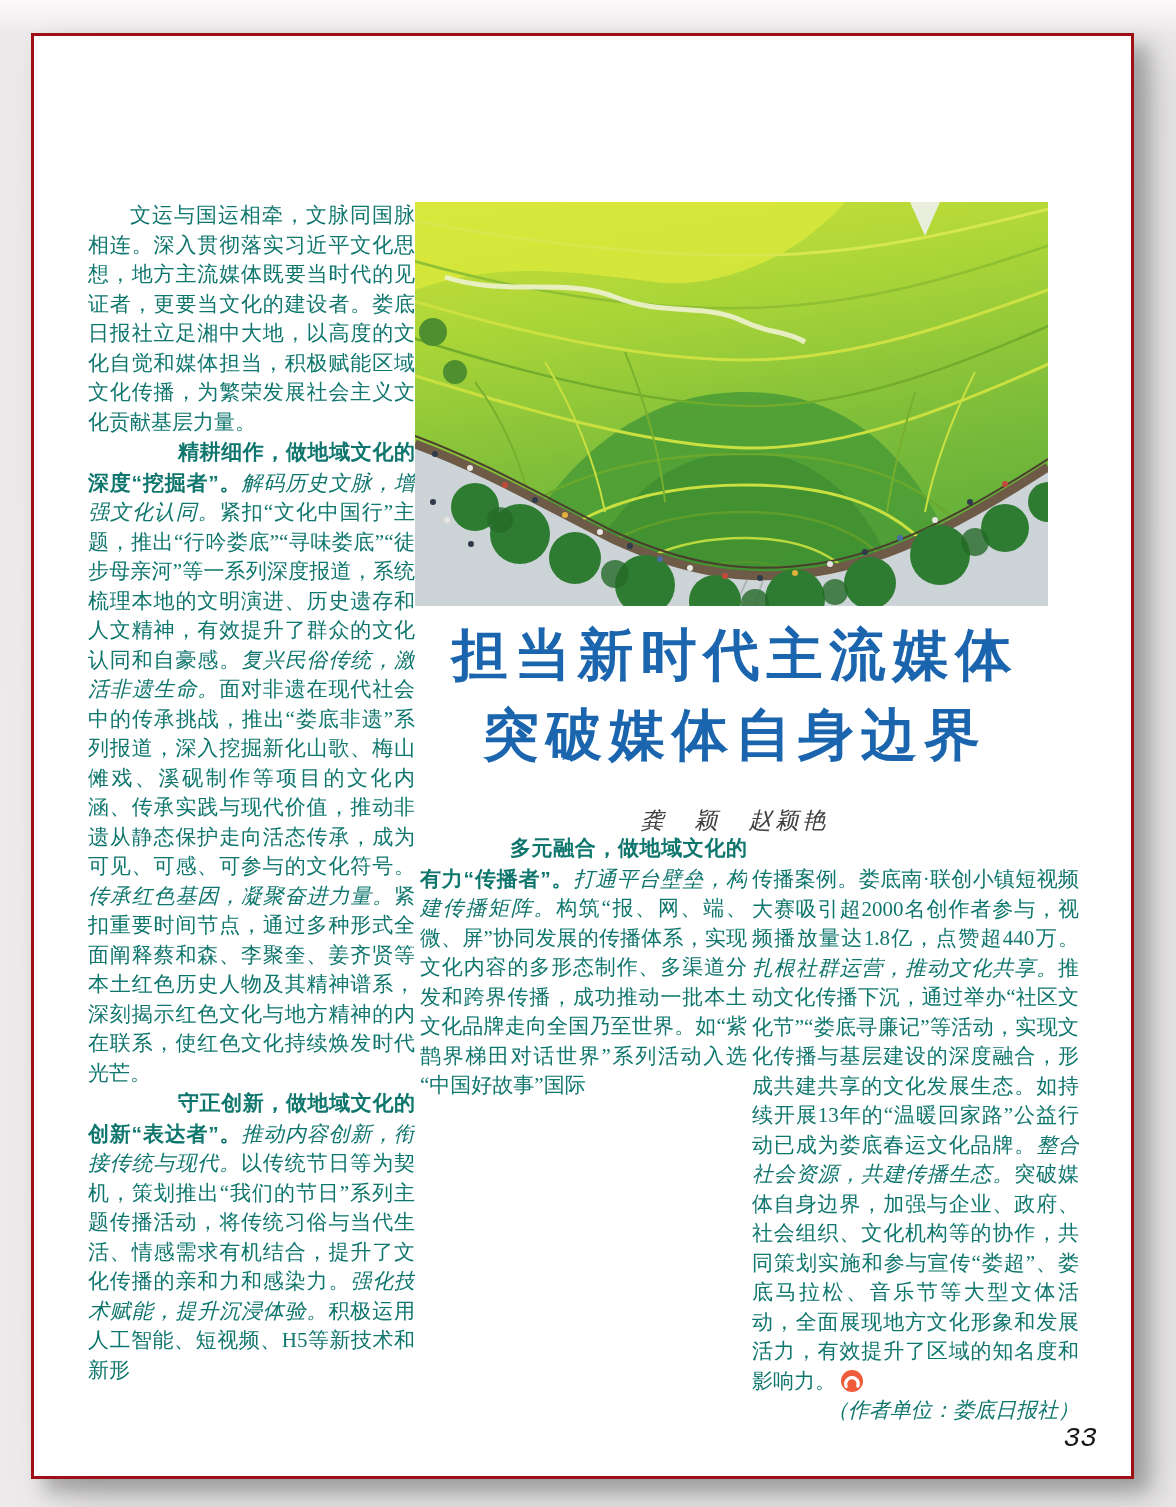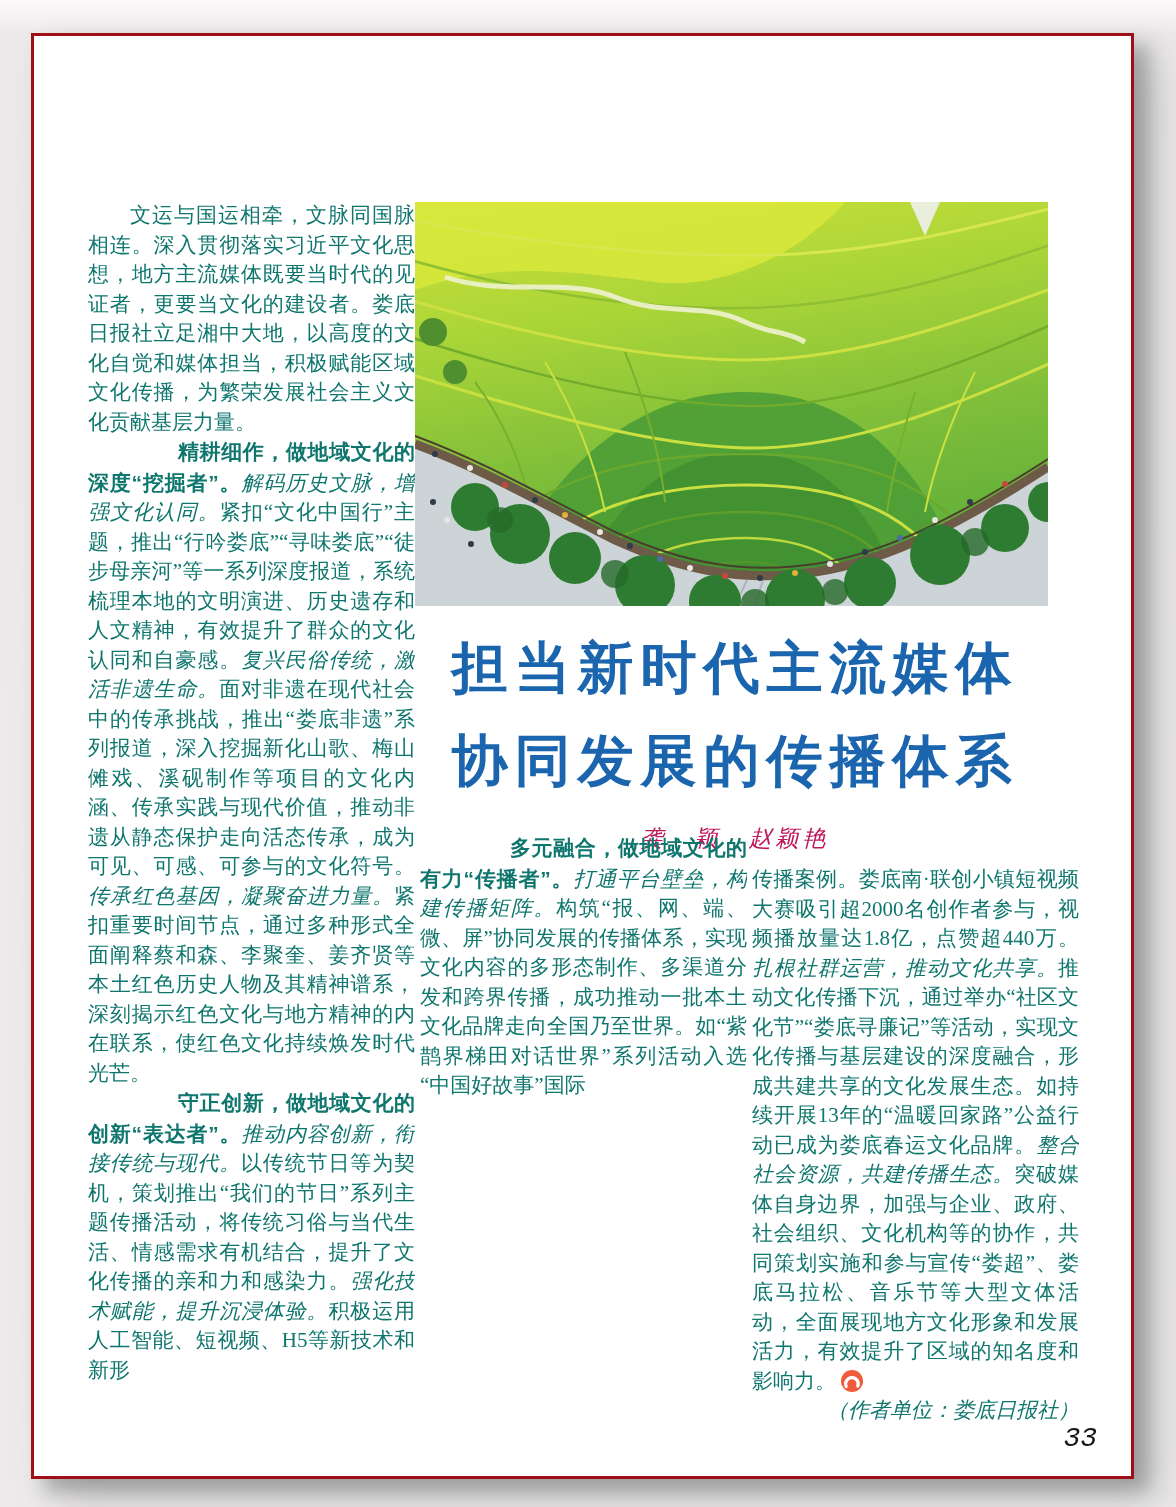--- a/index.html
+++ b/index.html
@@ -26,26 +26,26 @@
   .run-plain{font-family:"Liberation Serif", serif;}
   .run-lead{font-family:"Liberation Sans", sans-serif;font-weight:700;margin-left:48px;}
   .run-kai{font-family:"Liberation Serif", serif;font-style:italic;}
   .col-left{left:54px;top:165px;height:1248px;}
   .col-mid{left:386px;top:797px;height:642px;}
   .col-right{left:718px;top:829px;height:642px;}
   .endmark{display:inline-block;width:22px;height:22px;vertical-align:-4px;margin-left:5px;}
   
   .title-block{position:absolute;left:381px;top:578px;width:640px;text-align:center;}
   .title-line{
-    margin:16px;font-family:"Liberation Serif", serif;font-weight:700;
+    margin:3px;font-family:"Liberation Serif", serif;font-weight:700;
     font-size:56px;line-height:77px;letter-spacing:7px;color:#1a65ad;white-space:nowrap;
   }
   .byline{
-    margin-top:23px;font-family:"Liberation Serif", serif;font-style:italic;
-    font-size:23px;color:#be185d;letter-spacing:4px;
+    margin-top:31px;font-family:"Liberation Serif", serif;font-style:italic;
+    font-size:23px;color:#404040;letter-spacing:4px;
   }
   
   .photo{
     position:absolute;left:381px;top:166px;width:633px;height:404px;overflow:hidden;
   }
   .photo svg{display:block;width:100%;height:100%;}
   
   .pageno{
     position:absolute;right:34px;bottom:22px;
     font-family:Liberation Mono, monospace;font-style:italic;
@@ -145,21 +145,21 @@
             <circle cx="590" cy="282" r="3" fill="#c34a3a"></circle>
           <circle cx="18" cy="300" r="3" fill="#2f3a4a"></circle>
             <circle cx="32" cy="318" r="3" fill="#e8e6e2"></circle>
           <circle cx="56" cy="342" r="3" fill="#2f3a4a"></circle>
         </g>
       </svg>
     </div>
 
     <div class="title-block">
       <h1 class="title-line">担当新时代主流媒体</h1>
-      <h1 class="title-line">协同发展的传播体系</h1>
+      <h1 class="title-line">突破媒体自身边界</h1>
       <div class="byline">龚　颖　赵颖艳</div>
     </div>
 
     <div class="col col-left">
         <p class="indent "><span class="run-plain">文运与国运相牵，文脉同国脉相连。深入贯彻落实习近平文化思想，地方主流媒体既要当时代的见证者，更要当文化的建设者。娄底日报社立足湘中大地，以高度的文化自觉和媒体担当，积极赋能区域文化传播，为繁荣发展社会主义文化贡献基层力量。</span></p>
         <p class="indent "><span class="run-lead">精耕细作，做地域文化的深度“挖掘者”。</span><span class="run-kai">解码历史文脉，增强文化认同。</span><span class="run-plain">紧扣“文化中国行”主题，推出“行吟娄底”“寻味娄底”“徒步母亲河”等一系列深度报道，系统梳理本地的文明演进、历史遗存和人文精神，有效提升了群众的文化认同和自豪感。</span><span class="run-kai">复兴民俗传统，激活非遗生命。</span><span class="run-plain">面对非遗在现代社会中的传承挑战，推出“娄底非遗”系列报道，深入挖掘新化山歌、梅山傩戏、溪砚制作等项目的文化内涵、传承实践与现代价值，推动非遗从静态保护走向活态传承，成为可见、可感、可参与的文化符号。</span><span class="run-kai">传承红色基因，凝聚奋进力量。</span><span class="run-plain">紧扣重要时间节点，通过多种形式全面阐释蔡和森、李聚奎、姜齐贤等本土红色历史人物及其精神谱系，深刻揭示红色文化与地方精神的内在联系，使红色文化持续焕发时代光芒。</span></p>
         <p class="indent "><span class="run-lead">守正创新，做地域文化的创新“表达者”。</span><span class="run-kai">推动内容创新，衔接传统与现代。</span><span class="run-plain">以传统节日等为契机，策划推出“我们的节日”系列主题传播活动，将传统习俗与当代生活、情感需求有机结合，提升了文化传播的亲和力和感染力。</span><span class="run-kai">强化技术赋能，提升沉浸体验。</span><span class="run-plain">积极运用人工智能、短视频、H5等新技术和新形</span></p>
       </div>
     <div class="col col-mid">
         <p class="indent "><span class="run-lead">多元融合，做地域文化的有力“传播者”。</span><span class="run-kai">打通平台壁垒，构建传播矩阵。</span><span class="run-plain">构筑“报、网、端、微、屏”协同发展的传播体系，实现文化内容的多形态制作、多渠道分发和跨界传播，成功推动一批本土文化品牌走向全国乃至世界。如“紫鹊界梯田对话世界”系列活动入选“中国好故事”国际</span></p>

